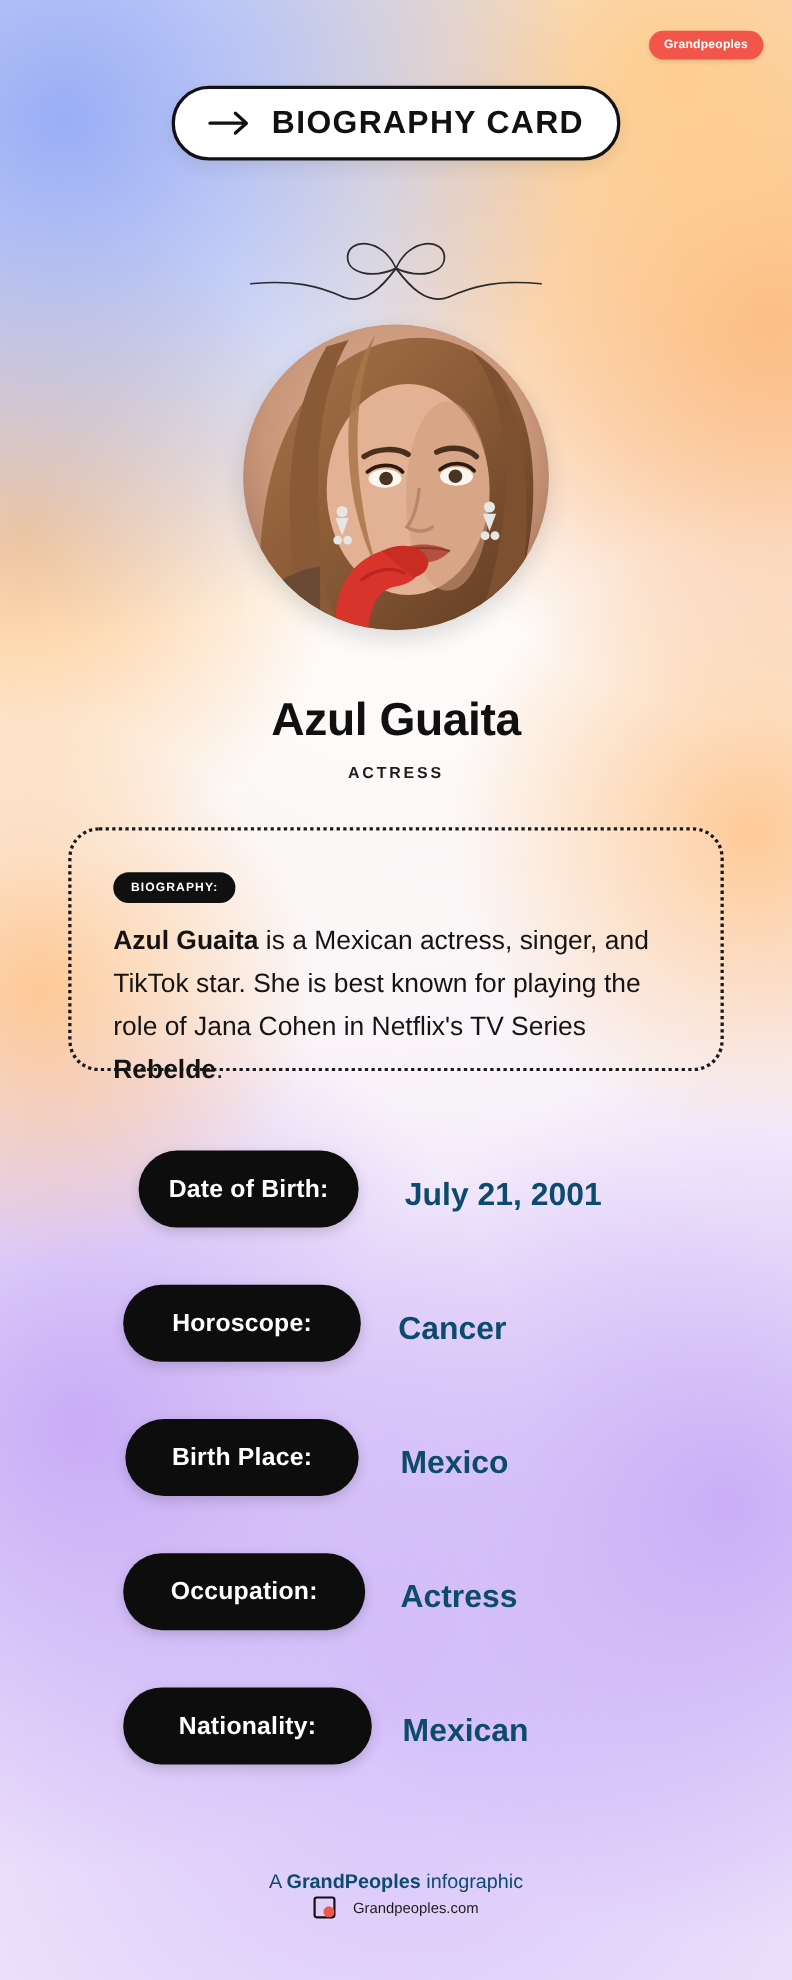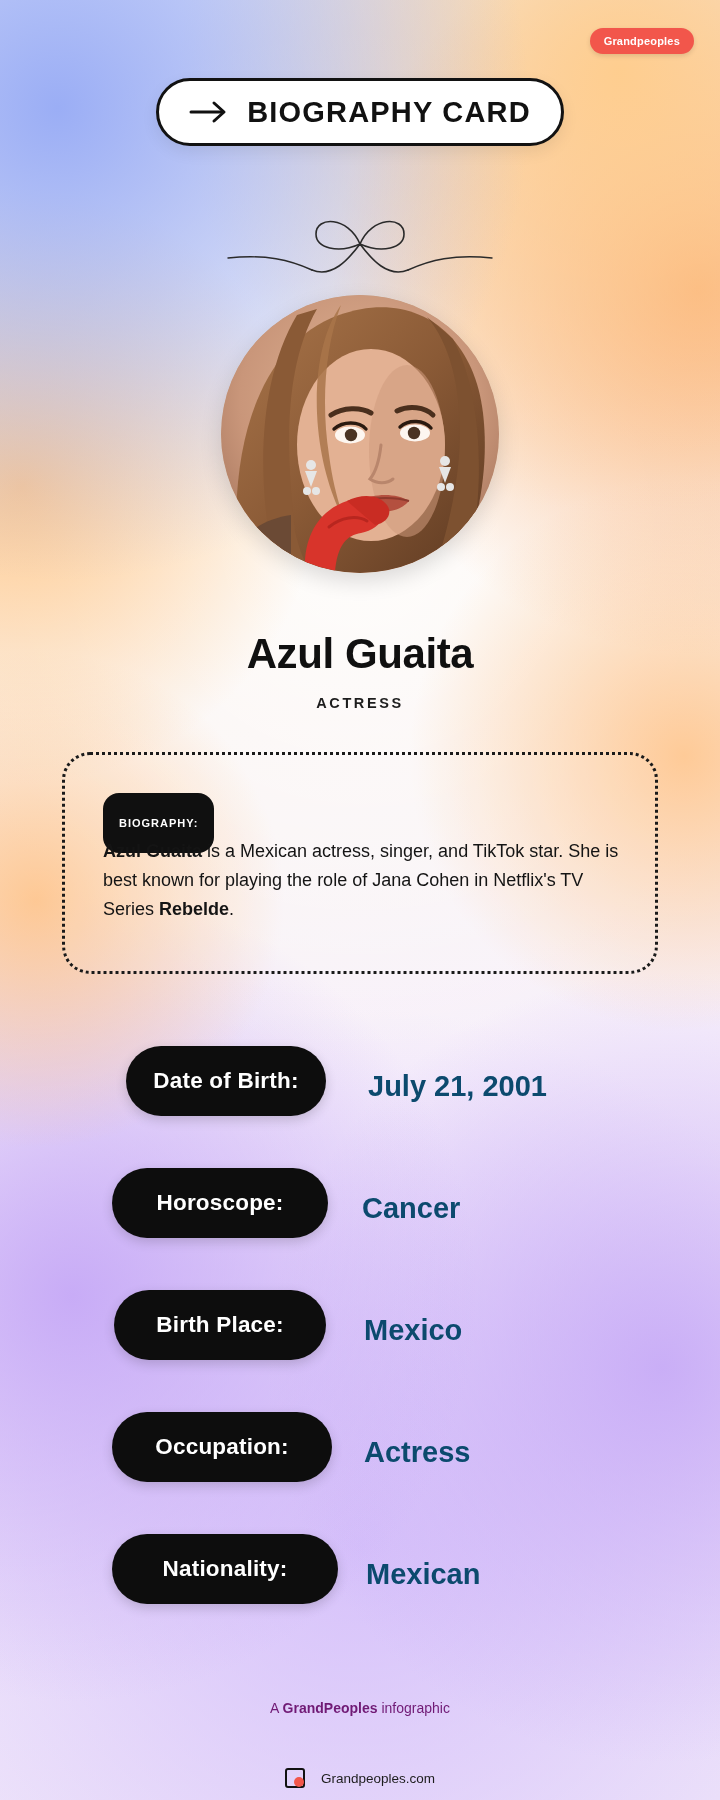--- a/index.html
+++ b/index.html
@@ -138,29 +138,29 @@
   }
   .bio-tag {
     position: absolute;
     top: 38px;
     left: 38px;
     background: #101010;
     color: #fff;
     font-size: 11px;
     font-weight: 700;
     letter-spacing: 1px;
-    padding: 24px 16px;
+    padding: 8px 16px;
     border-radius: 16px;
   }
   .bio-text {
     position: absolute;
     top: 82px;
     left: 38px;
     width: 520px;
-    font-size: 18px;
+    font-size: 24px;
     line-height: 1.62;
     color: #141414;
   }
   .bio-text b { font-weight: 700; }
 
   
   .facts {
     position: absolute;
     top: 1032px;
     left: 0;
@@ -204,27 +204,27 @@
   .r3 .fact-value { left: 364px; }
   .r4 .fact-pill { left: 112px; width: 226px; }
   .r4 .fact-value { left: 366px; text-align: right; }
 
   
   .footer-credit {
     position: absolute;
     top: 1700px;
     width: 100%;
     text-align: center;
-    font-size: 14px;
-    color: #701a75;
+    font-size: 18px;
+    color: #0c4a6e;
   }
   .footer-credit b { font-weight: 700; }
   .footer-brand {
     position: absolute;
-    top: 1768px;
+    top: 1724px;
     width: 100%;
     display: flex;
     align-items: center;
     justify-content: center;
     gap: 16px;
   }
   .footer-brand .logo-mark {
     width: 20px; height: 20px;
     border: 2px solid #111;
     border-radius: 3px;

